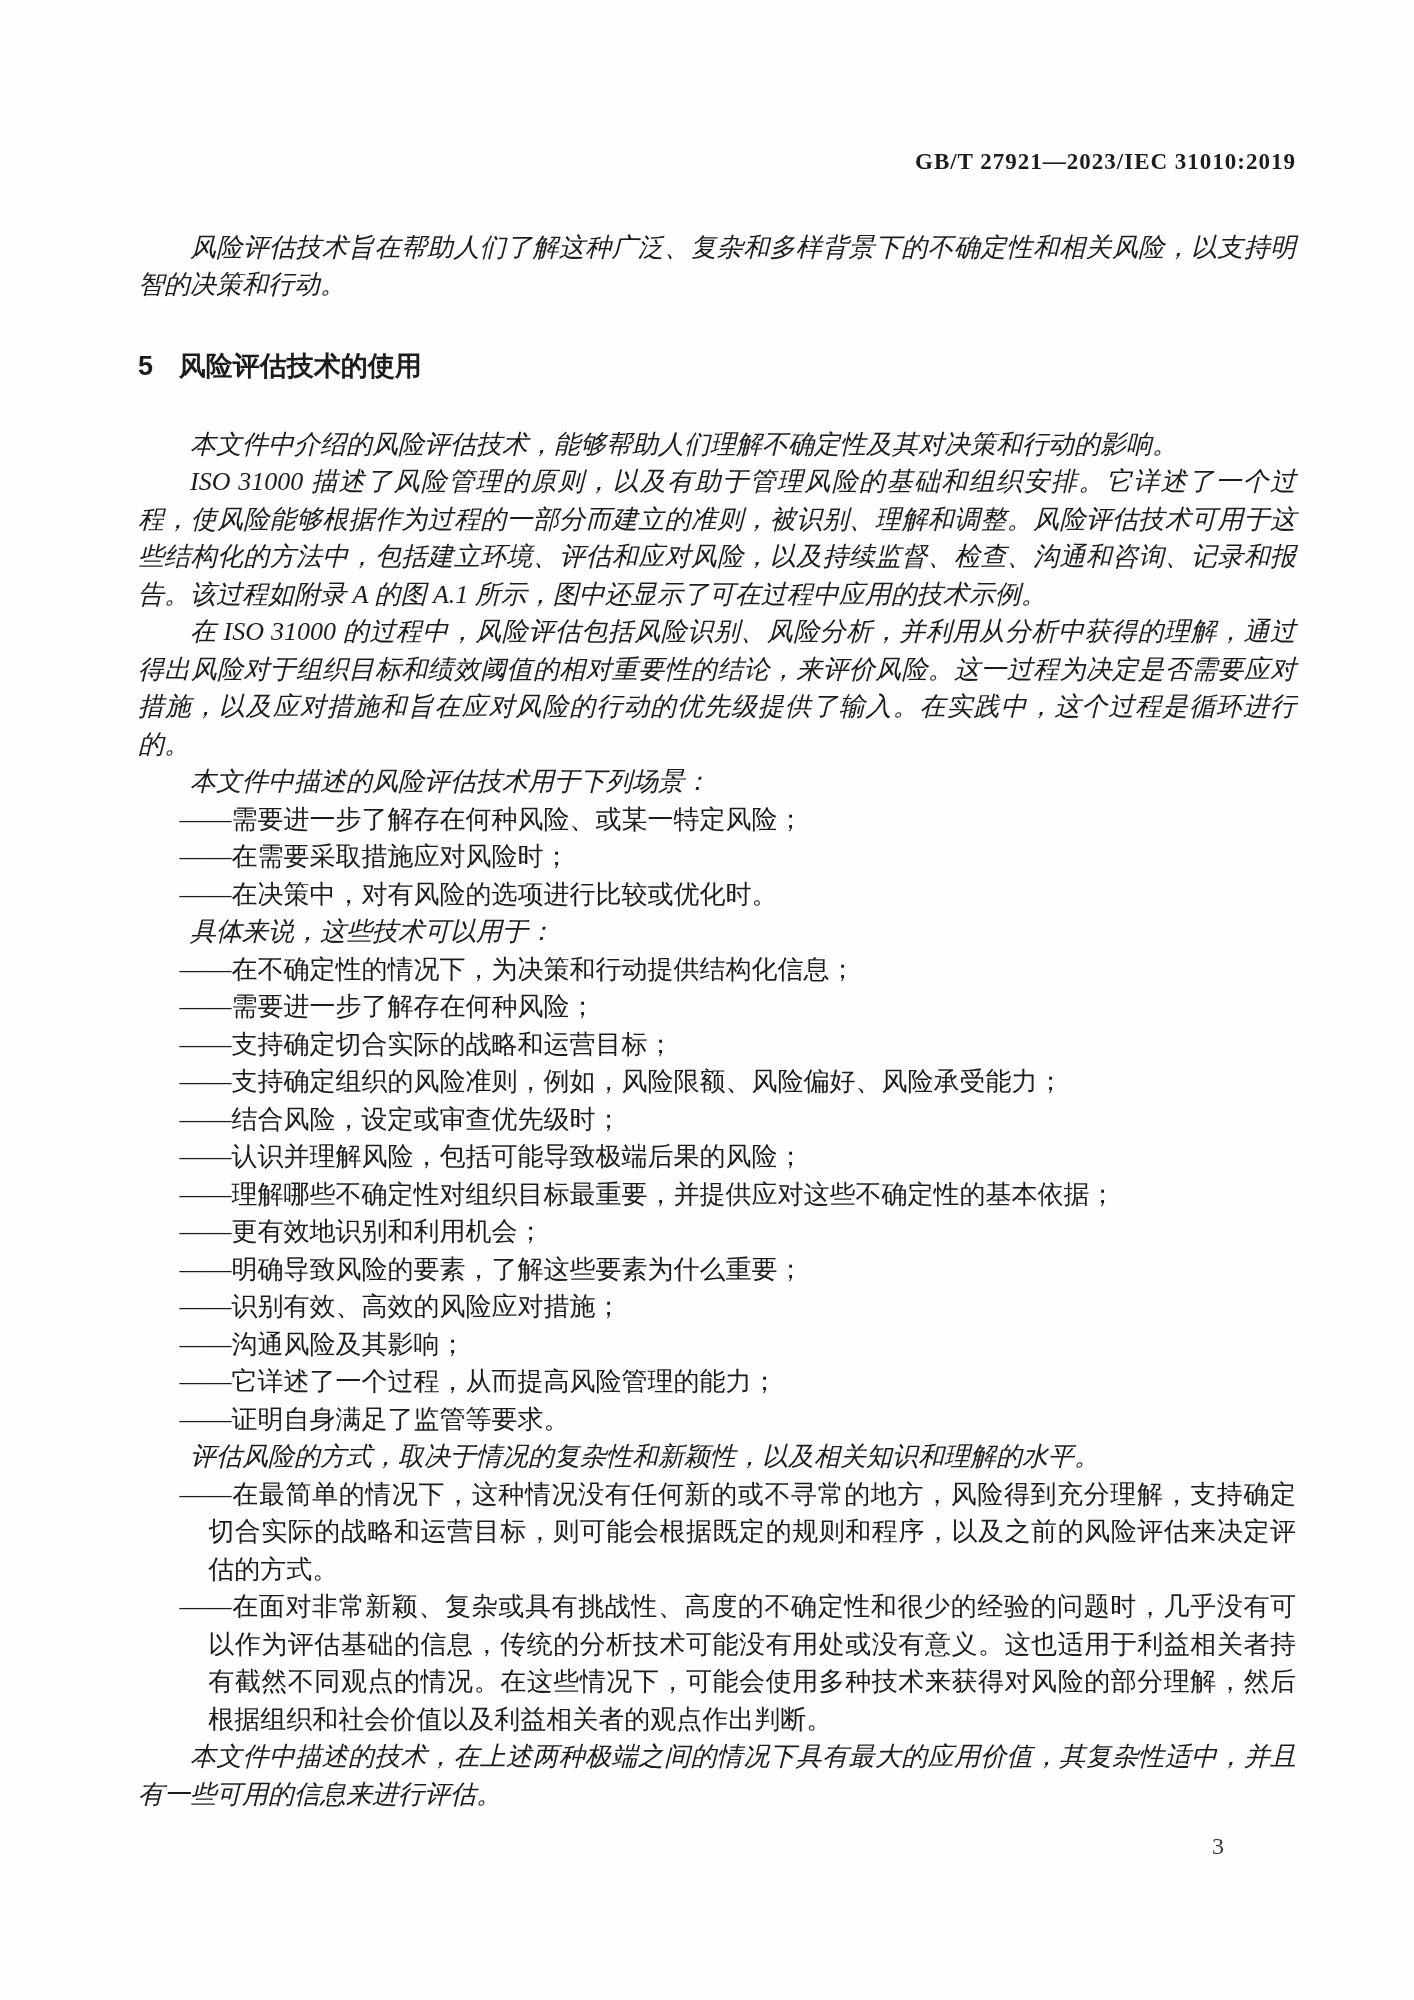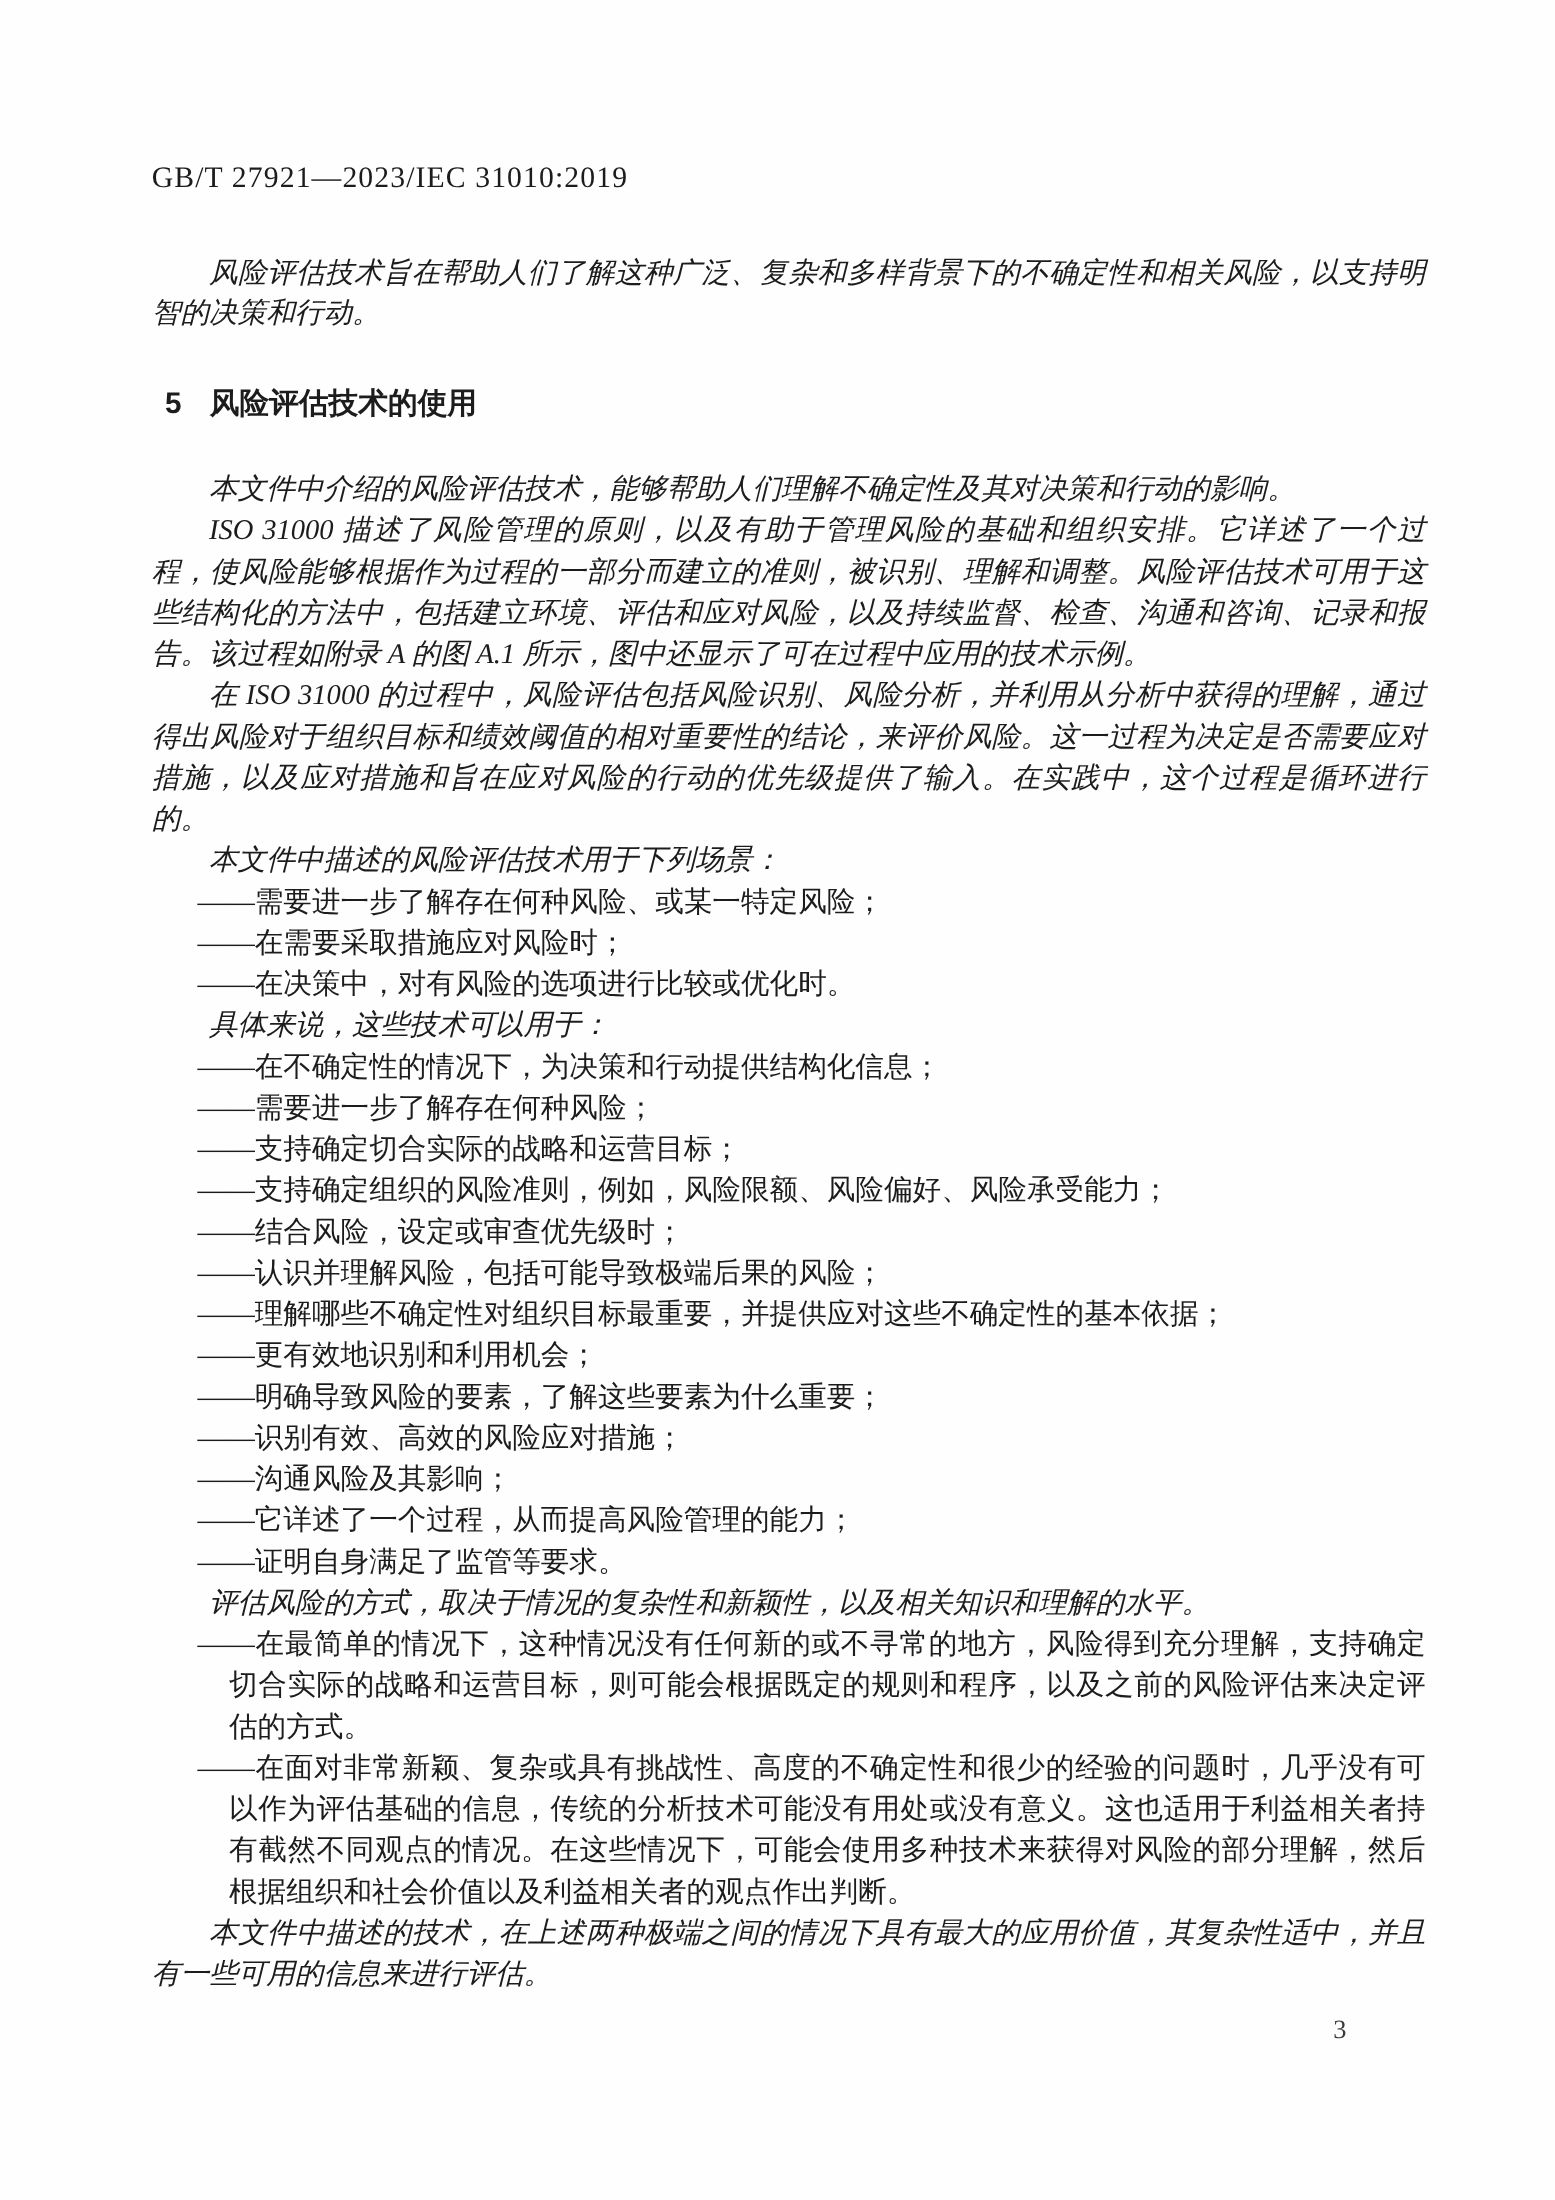--- a/index.html
+++ b/index.html
@@ -15,37 +15,38 @@
     background: #fefefe;
     color: #1c1c1c;
     box-sizing: border-box;
     padding: 143px 118px 0 138px;
     font-family: "Liberation Serif", "DejaVu Serif", serif;
     font-size: 26px;
     line-height: 37.5px;
     overflow: hidden;
   }
   .doc-header {
-    font-weight: normal;
-    font-size: 27px;
+    text-align: right;
+    font-weight: bold;
+    font-size: 23px;
     letter-spacing: 1px;
     margin-bottom: 48px;
     white-space: nowrap;
   }
   .para {
     text-indent: 2em;
     text-align: justify;
     font-style: italic;
   }
   .section-heading {
     font-family: "Liberation Sans", "DejaVu Sans", sans-serif;
     font-weight: bold;
     font-size: 27px;
     line-height: 40px;
-    margin: 42px 0 40px 12px;
+    margin: 42px 0 40px 0;
   }
   .section-heading .sec-num {
     display: inline-block;
     margin-right: 0.95em;
   }
   .list-item {
     margin-left: 1.6em;
     text-align: justify;
   }
   .list-item.hanging {

